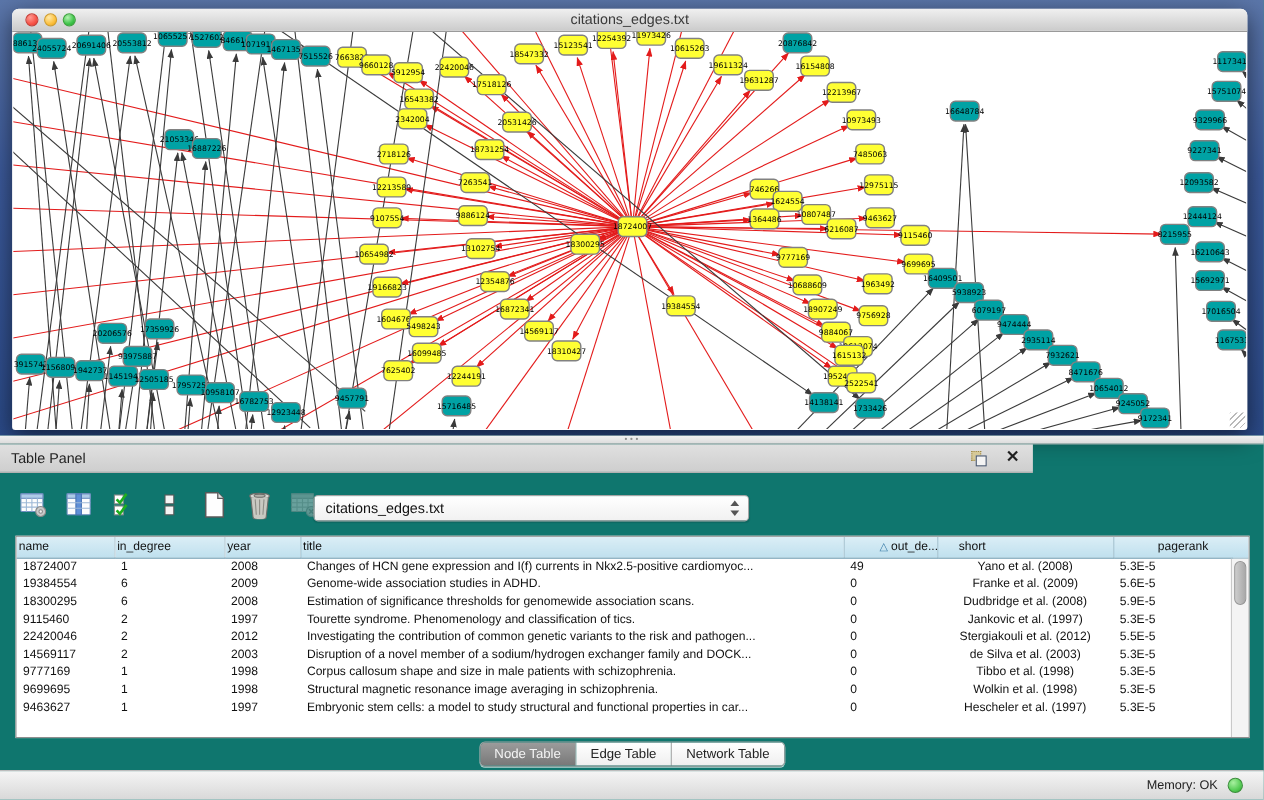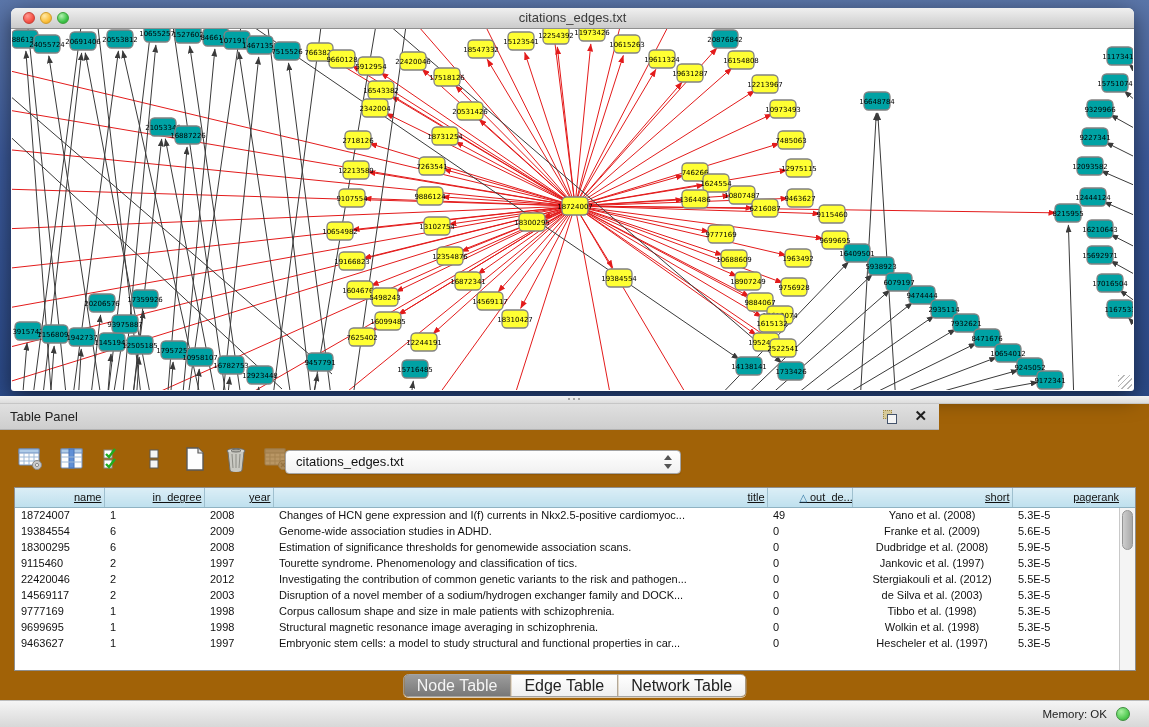--- a/index.html
+++ b/index.html
@@ -1,16 +1,16 @@
 <!DOCTYPE html>
 <html><head>
 <meta charset="utf-8">
 <style>
   html,body{margin:0;padding:0;}
-  #app{position:relative;width:1149px;height:727px;background:#a16207;font-family:"Liberation Sans",sans-serif;overflow:hidden;}
+  #app{position:relative;width:1149px;height:727px;background:#0f766e;font-family:"Liberation Sans",sans-serif;overflow:hidden;}
 
   
   #mdi{position:absolute;left:0;top:0;width:1149px;height:396px;background:linear-gradient(180deg,#5b76a9 0%,#3c5a9b 40%,#2b4a88 100%);}
 
   
   #win{position:absolute;left:11px;top:8px;width:1123px;height:383px;border-radius:6px 6px 3px 3px;box-shadow:0 6px 22px rgba(0,0,0,.55);background:#fff;}
   #titlebar{position:relative;height:20px;background:linear-gradient(#f0f0f0,#cbcbcb);border-bottom:1px solid #8f8f8f;border-radius:6px 6px 0 0;}
   .lights{position:absolute;left:12px;top:4px;display:flex;gap:5px;}
   .light{width:12px;height:12px;border-radius:50%;box-sizing:border-box;}
   .light.red{background:radial-gradient(circle at 35% 30%,#ff9a92,#f75448 60%,#d9382c);border:1px solid #c63f38;}
@@ -42,32 +42,32 @@
   .tool.fx .sm{font-size:10px;font-weight:bold;}
   #dropdown{position:absolute;left:285px;top:450px;width:394px;height:22px;border:1px solid #a5a5a5;border-radius:4px;background:linear-gradient(#ffffff,#f1f1f1);box-shadow:0 1px 1px rgba(0,0,0,.12);cursor:pointer;}
   #dropdown-value{position:absolute;left:10px;top:0;line-height:22px;font-size:13px;color:#111;}
   #dropdown-arrows{position:absolute;right:7px;top:3px;width:9px;height:16px;}
   #dropdown-arrows .up{position:absolute;top:1px;left:0;width:0;height:0;border-left:4.5px solid transparent;border-right:4.5px solid transparent;border-bottom:5px solid #555;}
   #dropdown-arrows .dn{position:absolute;bottom:1px;left:0;width:0;height:0;border-left:4.5px solid transparent;border-right:4.5px solid transparent;border-top:5px solid #555;}
 
   
   #tablebox{position:absolute;left:14px;top:487px;width:1122px;height:184px;border:1px solid #8e8e8e;background:#fff;box-sizing:border-box;overflow:hidden;}
   table.tbl{border-collapse:collapse;table-layout:fixed;width:1106px;font-size:11px;color:#111;}
-  table.tbl th{background:linear-gradient(#dbeef6,#bfe0ee);border-right:1px solid #9fc0cf;border-bottom:1px solid #8fb2c2;font-weight:normal;height:19px;font-size:11px;text-align:right;overflow:hidden;white-space:nowrap;padding:0 2px;box-sizing:border-box;text-decoration:underline;}
+  table.tbl th{background:linear-gradient(#dbeef6,#bfe0ee);border-right:1px solid #9fc0cf;border-bottom:1px solid #8fb2c2;font-weight:normal;height:19px;font-size:11px;text-align:left;overflow:hidden;white-space:nowrap;padding:0 2px;box-sizing:border-box;}
   table.tbl th:last-child{border-right:none;padding-left:40px;}
   table.tbl td{height:16px;padding:0 2px 0 6px;white-space:nowrap;overflow:hidden;box-sizing:border-box;}
   table.tbl td.center{text-align:center;padding:0 2px;}
   .sort{color:#3a7ca8;font-size:10px;}
   #vscroll{position:absolute;right:0;top:20px;bottom:0;width:15px;background:#f4f4f4;border-left:1px solid #c9c9c9;}
   #vthumb{position:absolute;left:2px;right:2px;top:2px;height:38px;background:linear-gradient(90deg,#cdcdcd,#a9a9a9);border:1px solid #949494;border-radius:6px;}
   #hdr-corner{position:absolute;right:0;top:0;width:15px;height:20px;background:linear-gradient(#dbeef6,#bfe0ee);border-bottom:1px solid #8fb2c2;box-sizing:border-box;}
 
   
   #tabs{position:absolute;top:674px;left:50%;transform:translateX(-50%);display:flex;border:1px solid #a3a3a3;border-radius:5px;overflow:hidden;box-shadow:0 1px 0 rgba(255,255,255,.7);}
-  .seg{font-size:16px;line-height:21px;height:21px;padding:0 13px;background:linear-gradient(#ffffff,#efefef);color:#222;border-right:1px solid #b3b3b3;cursor:pointer;white-space:nowrap;}
+  .seg{font-size:12px;line-height:21px;height:21px;padding:0 13px;background:linear-gradient(#ffffff,#efefef);color:#222;border-right:1px solid #b3b3b3;cursor:pointer;white-space:nowrap;}
   .seg:last-child{border-right:none;text-align:right;}
   .seg.selected{background:linear-gradient(#9c9c9c,#787878);color:#f4f4f4;}
 
   
   #statusbar{position:absolute;left:0;top:700px;width:1149px;height:27px;background:linear-gradient(#f5f5f5,#d8d8d8);border-top:1px solid #bdbdbd;box-sizing:border-box;}
   #memory-label{position:absolute;right:42px;top:0;line-height:26px;font-size:11.5px;color:#222;}
   #memory-led{position:absolute;right:19px;top:6px;width:14px;height:14px;border-radius:50%;background:radial-gradient(circle at 35% 30%,#a8f0a0,#55cc55 60%,#2fa22f);border:1px solid #3c8f3c;box-sizing:border-box;}
 </style>
 </head>
 <body>

